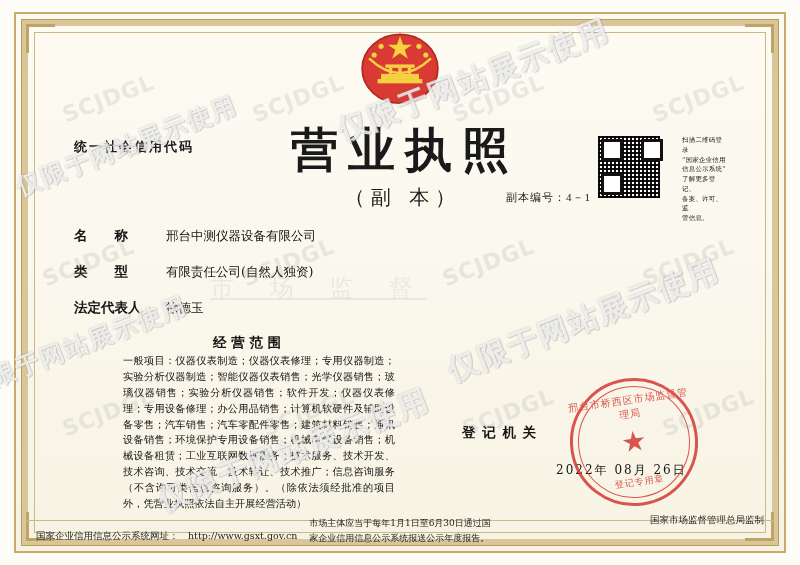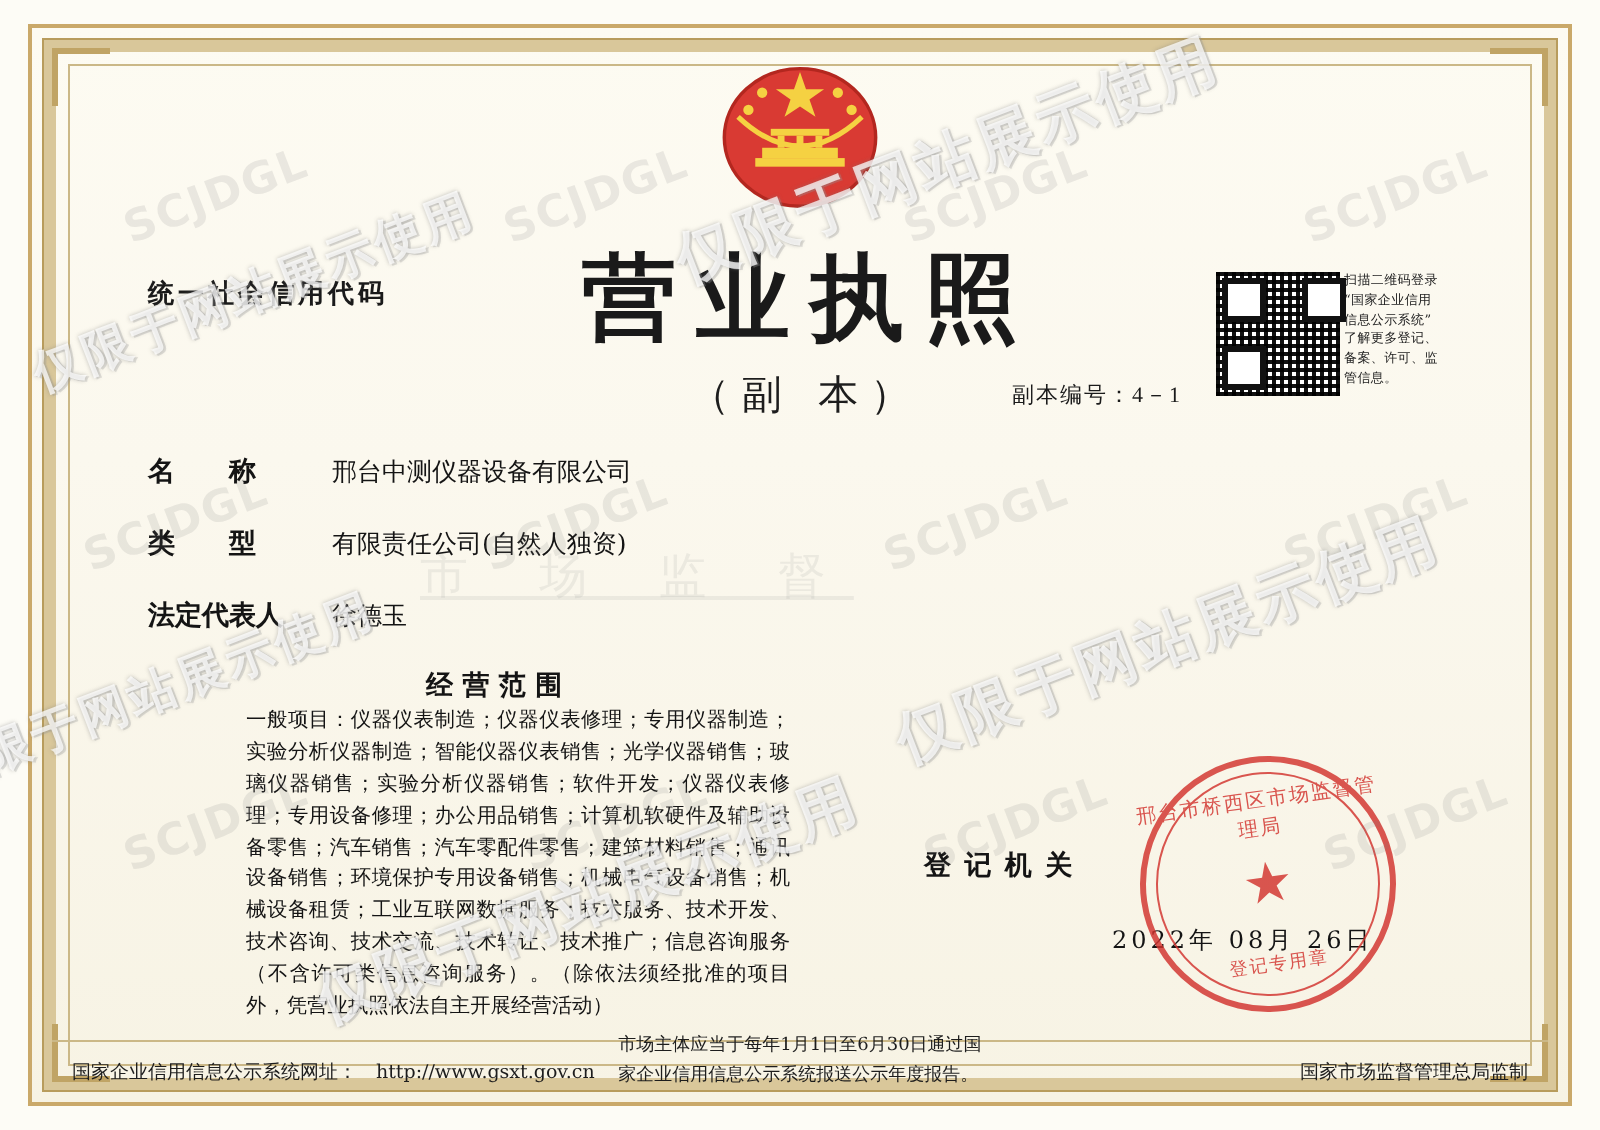--- a/index.html
+++ b/index.html
@@ -111,26 +111,26 @@
     margin-top: 7px;
     font-family: "DejaVu Serif", serif;
     font-size: 12px;
     letter-spacing: 0.6px;
     color: #1a1a1a;
   }
 
   
   .qr-wrap {
     position: absolute;
-    right: 62px;
+    right: 72px;
     top: 136px;
     width: 130px;
     z-index: 5;
     display: flex;
-    gap: 2px;
+    gap: 22px;
   }
   .qr-box {
     width: 62px;
     height: 62px;
     background:
       repeating-linear-gradient(90deg, #111 0 2px, #fff 2px 4px),
       repeating-linear-gradient(0deg, #111 0 2px, #fff 2px 4px);
     background-blend-mode: multiply;
     position: relative;
     flex: none;
@@ -301,21 +301,21 @@
     left: 50%;
     transform: translateX(-50%);
     bottom: 6px;
     font-size: 9px;
     line-height: 1.6;
     white-space: nowrap;
   }
   .footer-right {
     position: absolute;
     right: 36px;
-    bottom: 8px;
+    bottom: 24px;
     font-size: 9.5px;
   }
   .footer-sep {
     position: absolute;
     left: 26px;
     right: 26px;
     bottom: 44px;
     height: 1px;
     background: #cbb887;
   }

